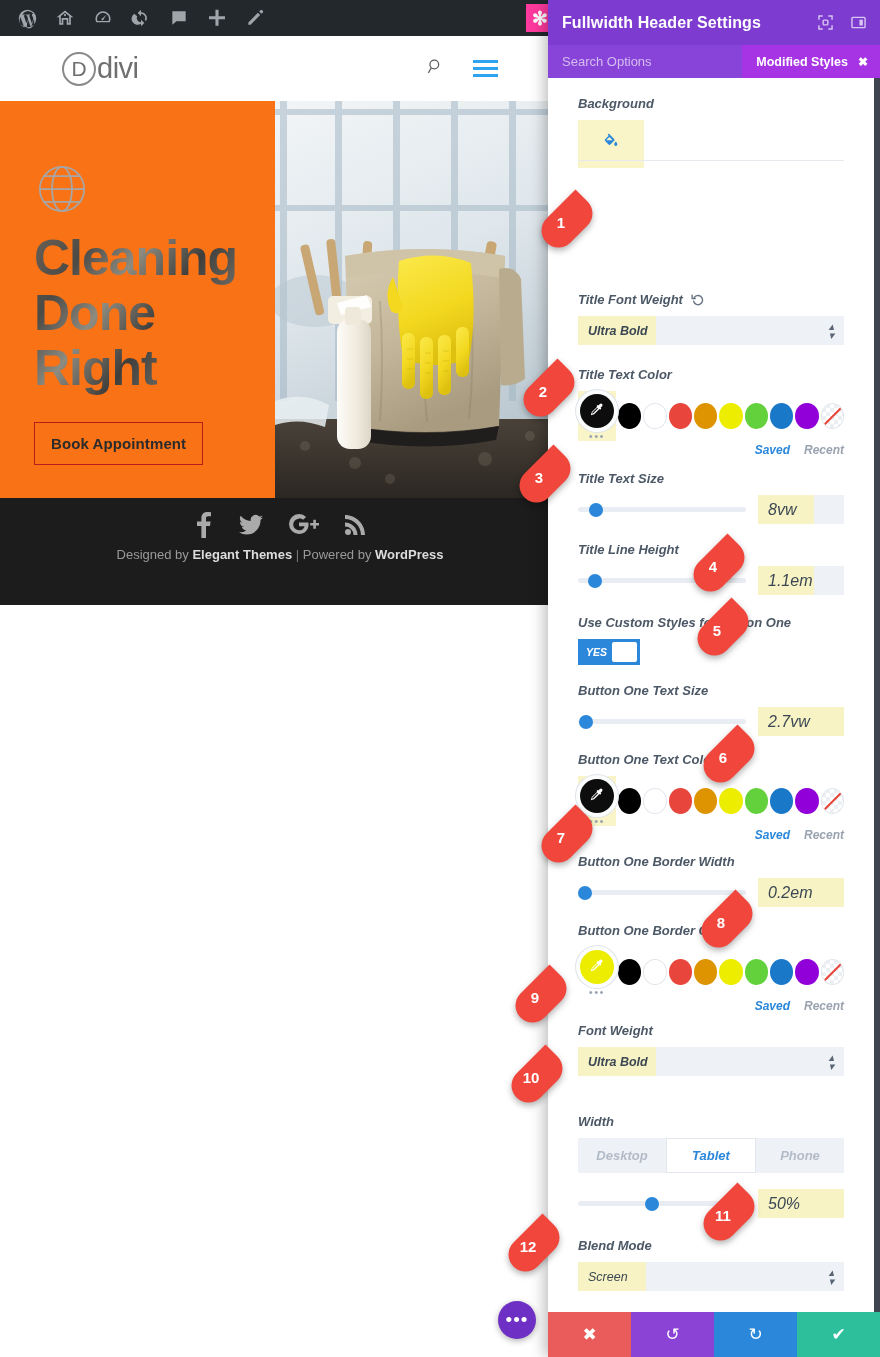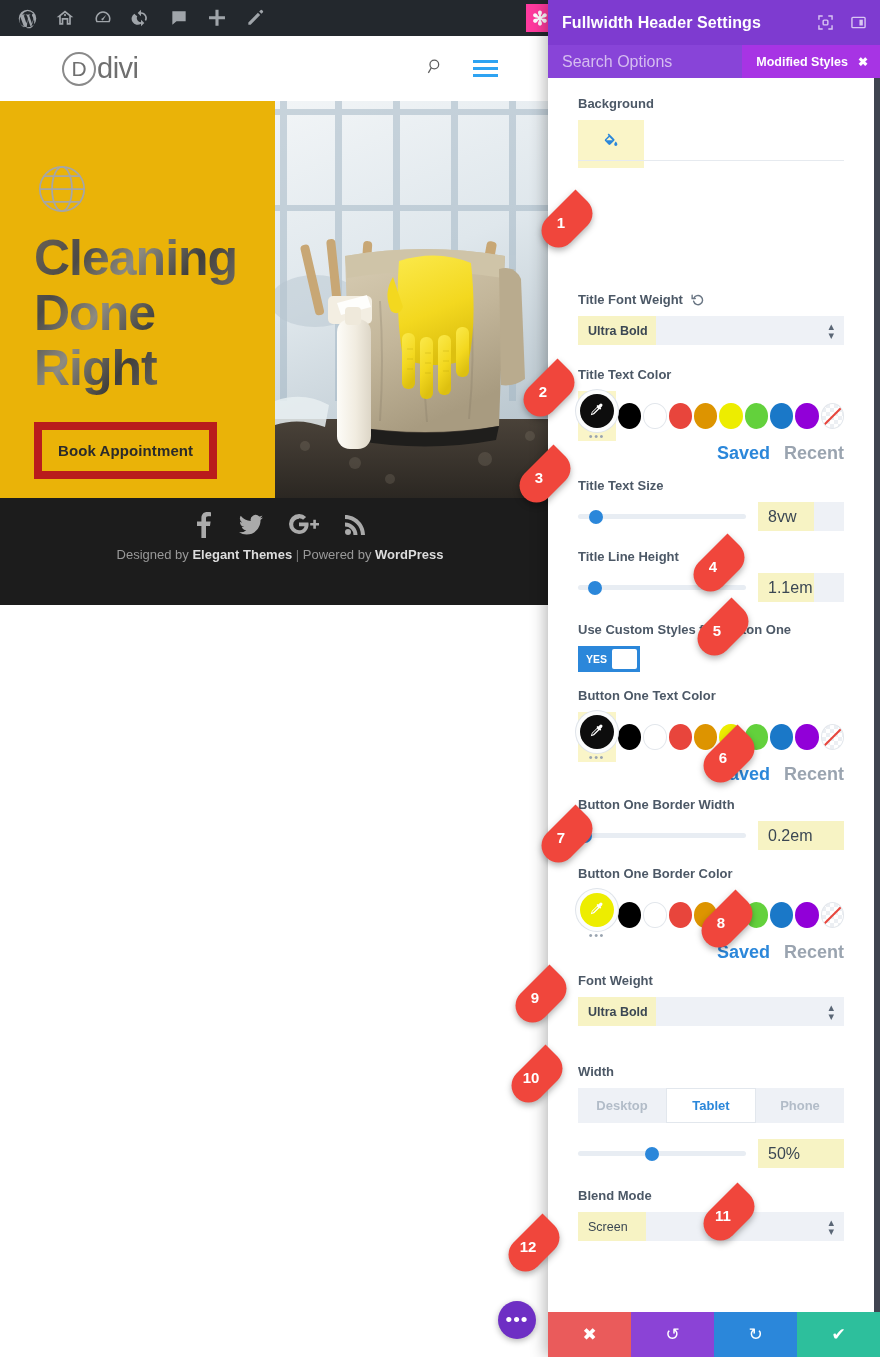--- a/index.html
+++ b/index.html
@@ -36,34 +36,34 @@
     width: 34px; height: 34px; border: 2px solid #8a8a8a; border-radius: 50%;
     display: flex; align-items: center; justify-content: center;
     font-size: 21px; color: #6f6f6f; font-family: "Liberation Sans", sans-serif;
   }
   .divi-logo .dtext { font-size: 29px; color: #6f6f6f; margin-left: 1px; letter-spacing: -.5px; text-align: right; }
   .divi-nav-right { margin-left: auto; display: flex; align-items: center; gap: 28px; margin-right: 62px; }
   .nav-search { color: #5d5d5d; }
   .nav-burger { display: flex; flex-direction: column; gap: 4px; }
   .nav-burger i { display: block; width: 25px; height: 3px; background: #2ea3f2; }
 
-  .hero { position: absolute; left: 0; top: 101px; width: 560px; height: 397px; background: #eab308; overflow: hidden; padding-left: 24px; }
+  .hero { position: absolute; left: 0; top: 101px; width: 560px; height: 397px; background: #f97316; overflow: hidden; padding-left: 24px; }
   .hero-photo {
     position: absolute; right: 0; top: 0; width: 285px; height: 397px; overflow: hidden;
   }
   .hero-text { position: absolute; left: 34px; top: 60px; width: 240px; }
   .globe-icon { width: 56px; height: 56px; margin-bottom: 14px; }
   .hero-title {
     font-size: 50px; line-height: 1.1em; font-weight: 900; letter-spacing: -1px;
     color: #333; margin: 0 0 26px 0;
     background: linear-gradient(125deg,#6b6255 0%,#4c4a46 18%,#8e8b80 34%,#3f3e3b 52%,#747068 70%,#44423e 88%,#6d6a61 100%);
     -webkit-background-clip: text; background-clip: text; color: transparent;
   }
   .hero-btn {
-    display: inline-block; border: 8px solid #b91c1c; background: transparent;
+    display: inline-block; border: 1px solid #b91c1c; background: transparent;
     color: #2b2b2b; font-weight: bold; font-size: 15px;
     padding: 12px 16px; letter-spacing: .1px;
   }
 
   .footer {
     position: absolute; left: 0; top: 498px; width: 560px; height: 107px; background: #1c1c1c;
     display: flex; flex-direction: column; align-items: center; padding-top: 14px;
   }
   .social-row { display: flex; gap: 26px; align-items: center; color: #aaa; margin-bottom: 9px; }
   .social-row span { display: flex; align-items: center; justify-content: center; }
@@ -79,31 +79,31 @@
   .panel-head {
     height: 45px; background: #7e3bd0; display: flex; align-items: center; padding: 0 14px;
   }
   .panel-title { color: #fff; font-size: 16px; font-weight: bold; letter-spacing: .1px; }
   .panel-head-icons { margin-left: auto; display: flex; gap: 18px; align-items: center; }
   .panel-head-icons span { color: #d9c6f2; display: flex; }
 
   .panel-search {
     height: 33px; background: #8844d8; display: flex; align-items: center; position: relative;
   }
-  .search-ph { color: #d5bdf0; font-size: 16px; padding-left: 14px; }
+  .search-ph { color: #d5bdf0; font-size: 13px; padding-left: 14px; }
   .modified-badge {
     position: absolute; right: 0; top: 0; height: 33px; background: #a734e4;
     display: flex; align-items: center; gap: 10px; padding: 0 12px 0 14px;
     color: #fff; font-size: 12.5px; font-weight: bold;
   }
   .modified-badge .x { font-size: 12px; }
 
   .panel-body {
     position: absolute; left: 0; top: 78px; right: 6px; bottom: 45px;
-    background: #fff; overflow: hidden;
+    background: #fff; overflow: hidden; font-style: italic;
   }
   .panel-scroll-track {
     position: absolute; right: 0; top: 78px; width: 6px; bottom: 0; background: #3f4450;
   }
 
   .field { padding: 0 30px; }
   .field-label {
     font-size: 13px; color: #4c5866; font-weight: bold; margin-bottom: 9px;
     display: flex; align-items: center; gap: 8px;
   }
@@ -152,21 +152,21 @@
   .sw.none {
     background: #fff; border: 1px solid #e3e7ec; position: relative; overflow: hidden;
     background-image: linear-gradient(45deg,#eceff3 25%,transparent 25%,transparent 75%,#eceff3 75%),
                       linear-gradient(45deg,#eceff3 25%,transparent 25%,transparent 75%,#eceff3 75%);
     background-size: 8px 8px; background-position: 0 0, 4px 4px;
   }
   .sw.none::after {
     content:''; position:absolute; left:50%; top:-3px; width:2px; height:32px;
     background:#e8453c; transform: translateX(-50%) rotate(45deg);
   }
-  .saved-row { display: flex; justify-content: flex-end; gap: 14px; font-size: 18px; font-weight: bold; margin-top: 2px; text-align: center; }
+  .saved-row { display: flex; justify-content: flex-end; gap: 14px; font-size: 12px; font-weight: bold; margin-top: 2px; text-align: center; }
   .saved-row .saved { color: #2b87da; }
   .saved-row .recent { color: #9aa4b0; }
 
   
   .toggle { width: 62px; height: 26px; background: #2b87da; display: flex; align-items: center; padding: 3px; }
   .toggle .lbl { color: #fff; font-size: 10.5px; font-weight: bold; padding: 0 5px; }
   .toggle .knob { width: 30px; height: 20px; background: #fff; border-radius: 2px; margin-left: auto; }
 
   
   .devrow { display: flex; border-radius: 14px; }
@@ -524,20 +524,33 @@
       </div>
 
       <div class="field" style="padding-top:20px;">
         <div class="field-label">Use Custom Styles for Button One</div>
         <div class="toggle">
           <span class="lbl">YES</span>
           <span class="knob"></span>
         </div>
       </div>
 
+      <div class="field" style="padding-top:18px;">
+        <div class="field-label">Button One Text Size</div>
+        <div class="slider-row">
+          <div class="slider">
+            <div class="slider-track"></div>
+            <div class="slider-knob" style="left:5%;"></div>
+          </div>
+          <div class="numbox">
+            <div class="numbox-hl wide"></div>
+            <span>2.7vw</span>
+          </div>
+        </div>
+      </div>
 
       <div class="field" style="padding-top:16px;">
         <div class="field-label">Button One Text Color</div>
         <div class="palette">
           <div class="sw-active-wrap hl">
             <div class="sw-active" style="background:#0d0d0d;">
               <svg width="17" height="17" viewBox="0 0 20 20" fill="#fff">
                   <path d="M16.8 2.6a2.2 2.2 0 00-3.1 0l-1.6 1.6-.8-.8-1.3 1.3.8.8-6.3 6.3-1.2 3.9 3.9-1.2 6.3-6.3.8.8 1.3-1.3-.8-.8 1.6-1.6a2.2 2.2 0 000-3.1zM6.2 13.3l-1.4.4.4-1.4 5.6-5.6 1 1z"></path>
                 </svg>
             </div>

